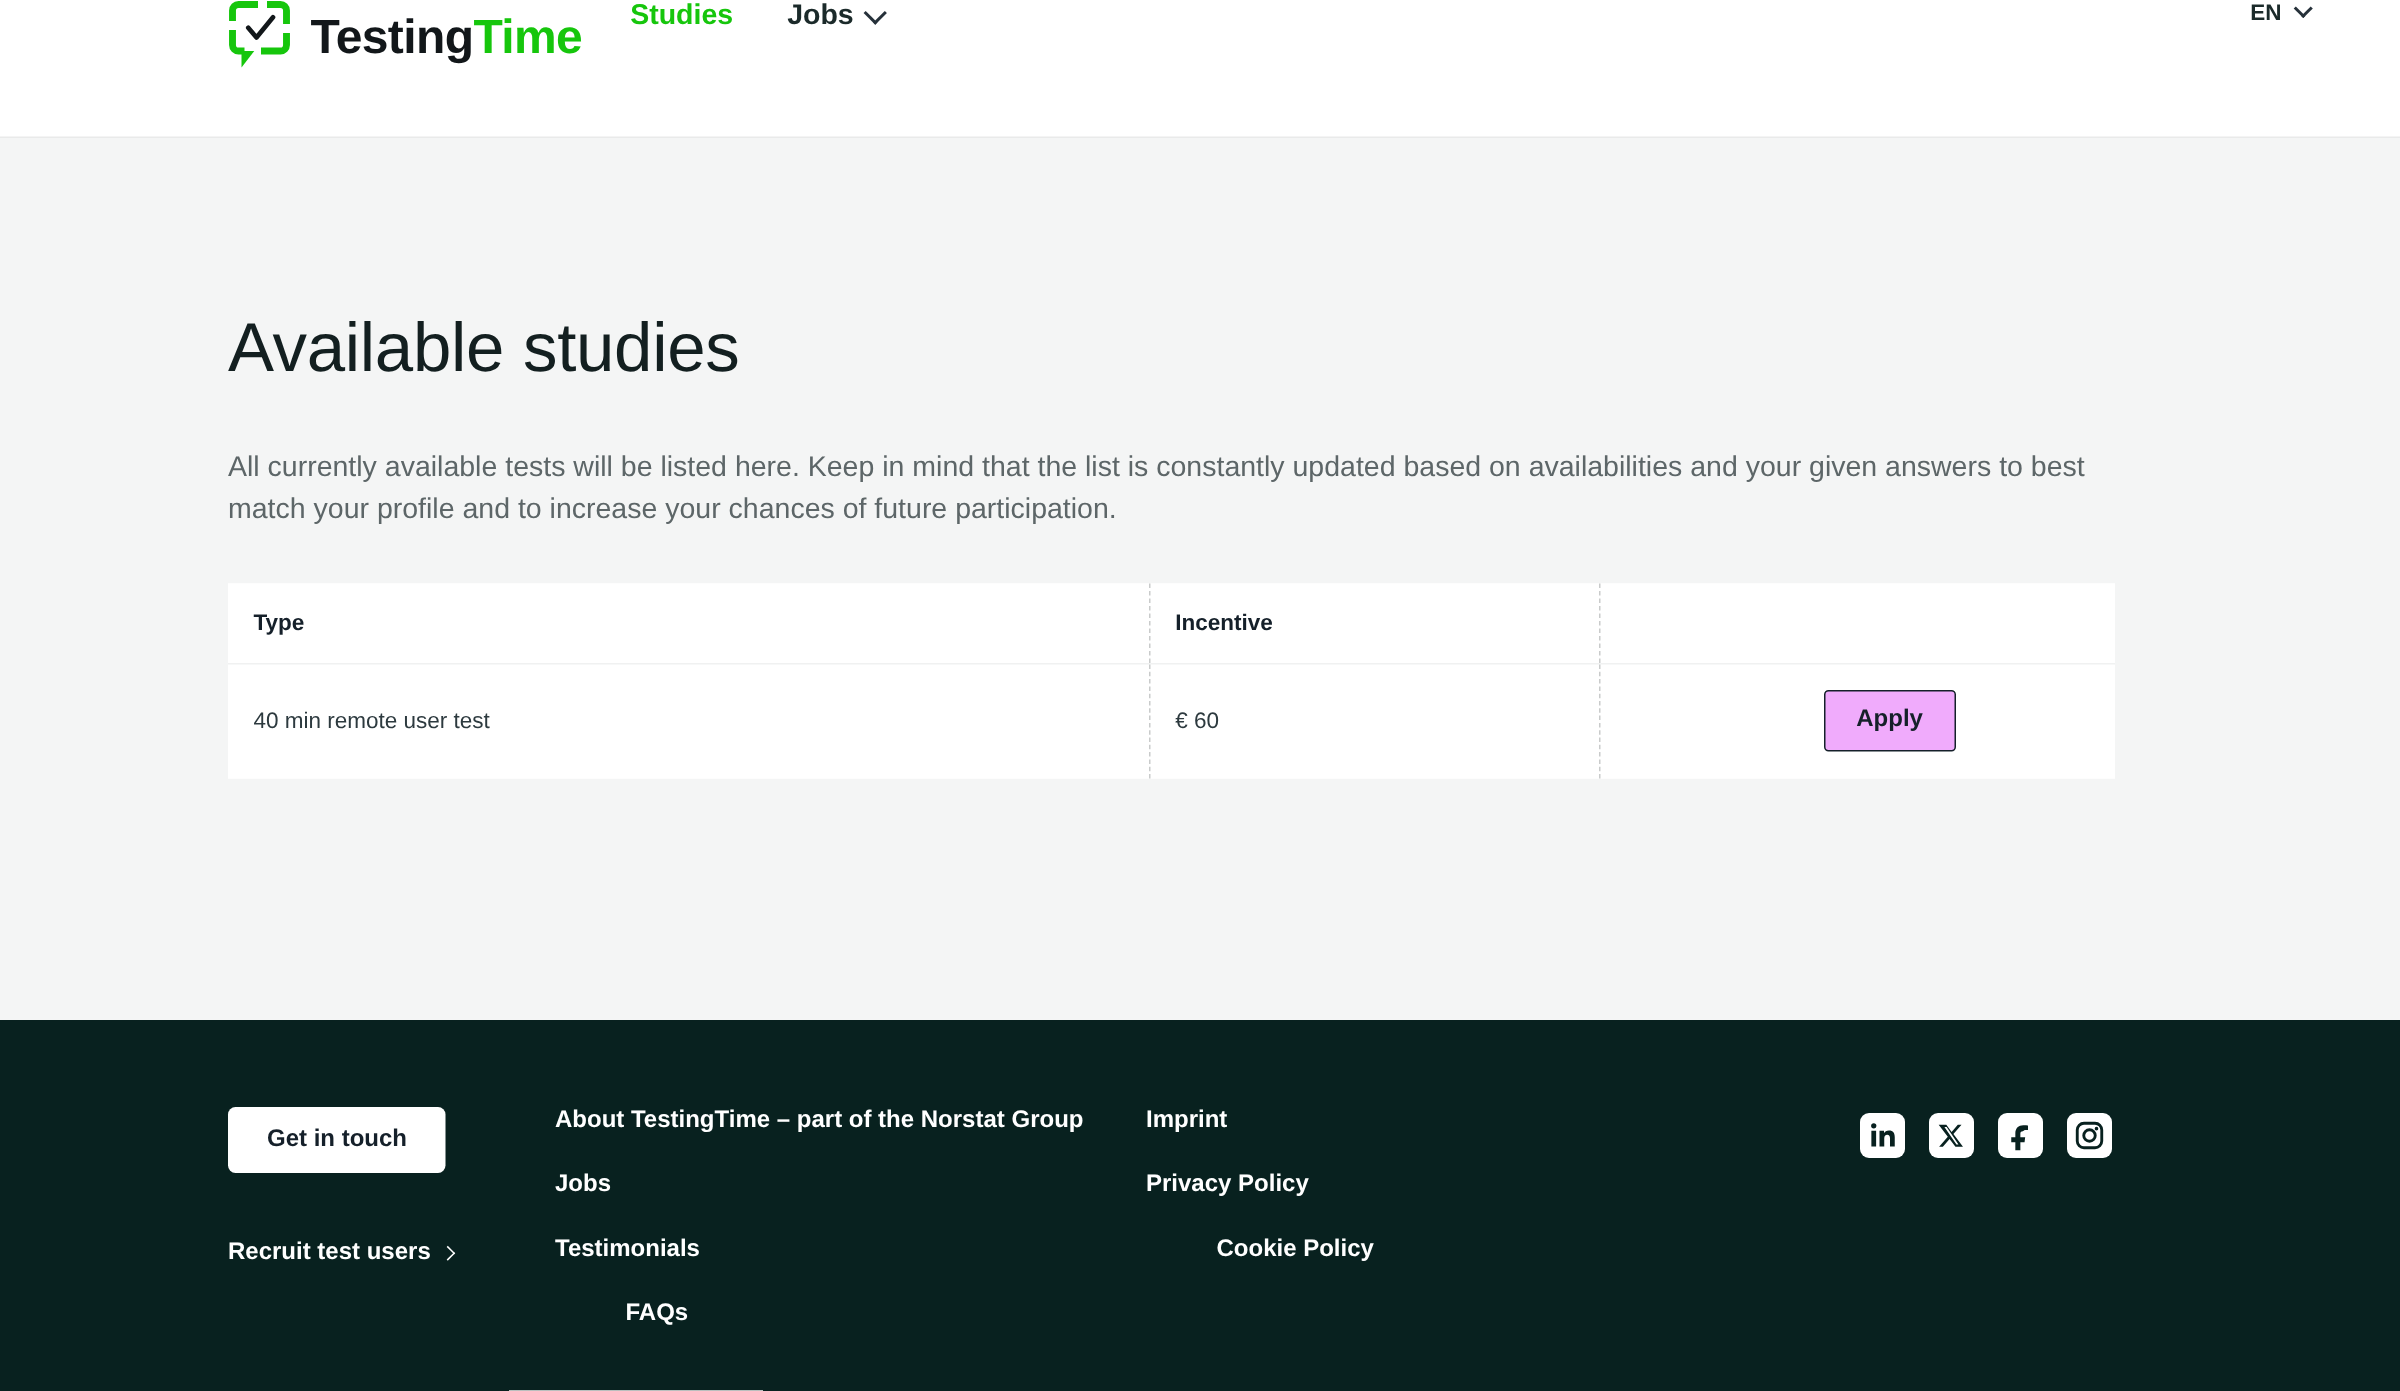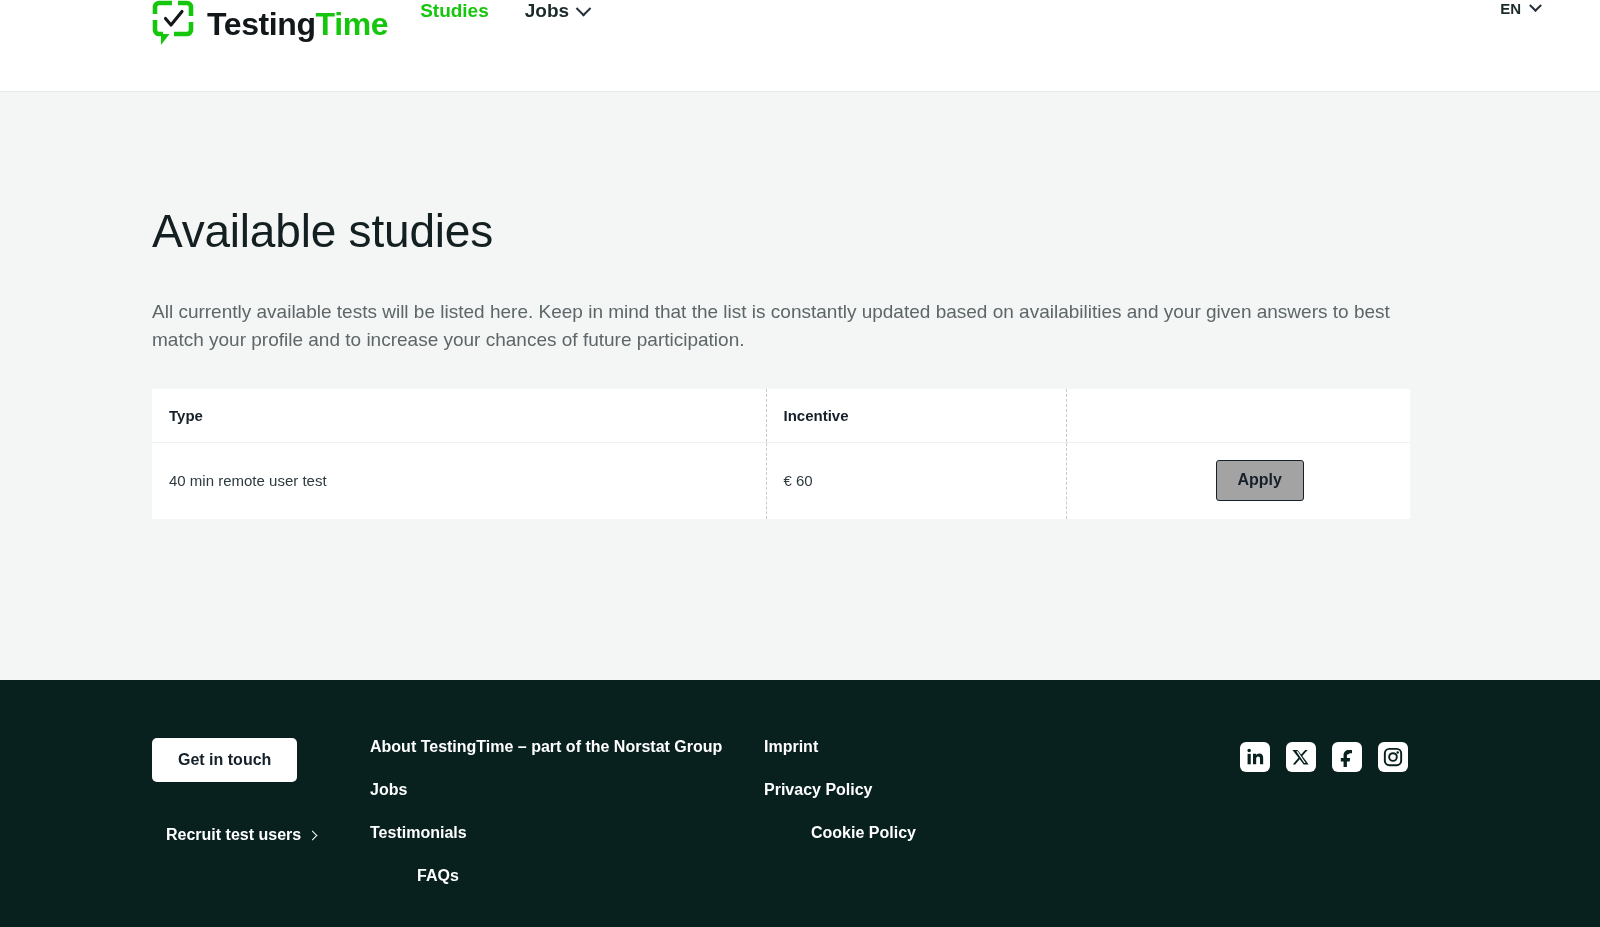--- a/index.html
+++ b/index.html
@@ -131,21 +131,21 @@
     border-left: 1px dashed #c9cbcb;
   }
   .action-cell { padding: 0; }
   .apply-btn {
     display: inline-block;
     margin-left: 132px;
     padding: 9px 21px;
     font-size: 16px;
     font-weight: bold;
     color: #15202a;
-    background: #a3a3a3;
+    background: #f0abfc;
     border: 1.5px solid #15202a;
     border-radius: 3px;
     cursor: pointer;
     font-family: "Liberation Sans", sans-serif;
     line-height: 1.3;
   }
 
   
   .site-footer {
     background: #08211f;
@@ -172,21 +172,20 @@
   .recruit-link {
     display: flex;
     align-items: center;
     gap: 8px;
     margin-top: 44px;
     font-size: 16px;
     font-weight: bold;
     color: #ffffff;
     text-decoration: none;
     white-space: nowrap;
-    margin-left: 14px;
   }
   .chev-right {
     display: inline-block;
     width: 7px; height: 7px;
     border-right: 1.6px solid #ffffff;
     border-top: 1.6px solid #ffffff;
     transform: rotate(45deg);
   }
   .f-col-links { flex: 0 0 auto; }
   .f-col-links.c1 { width: 394px; }

